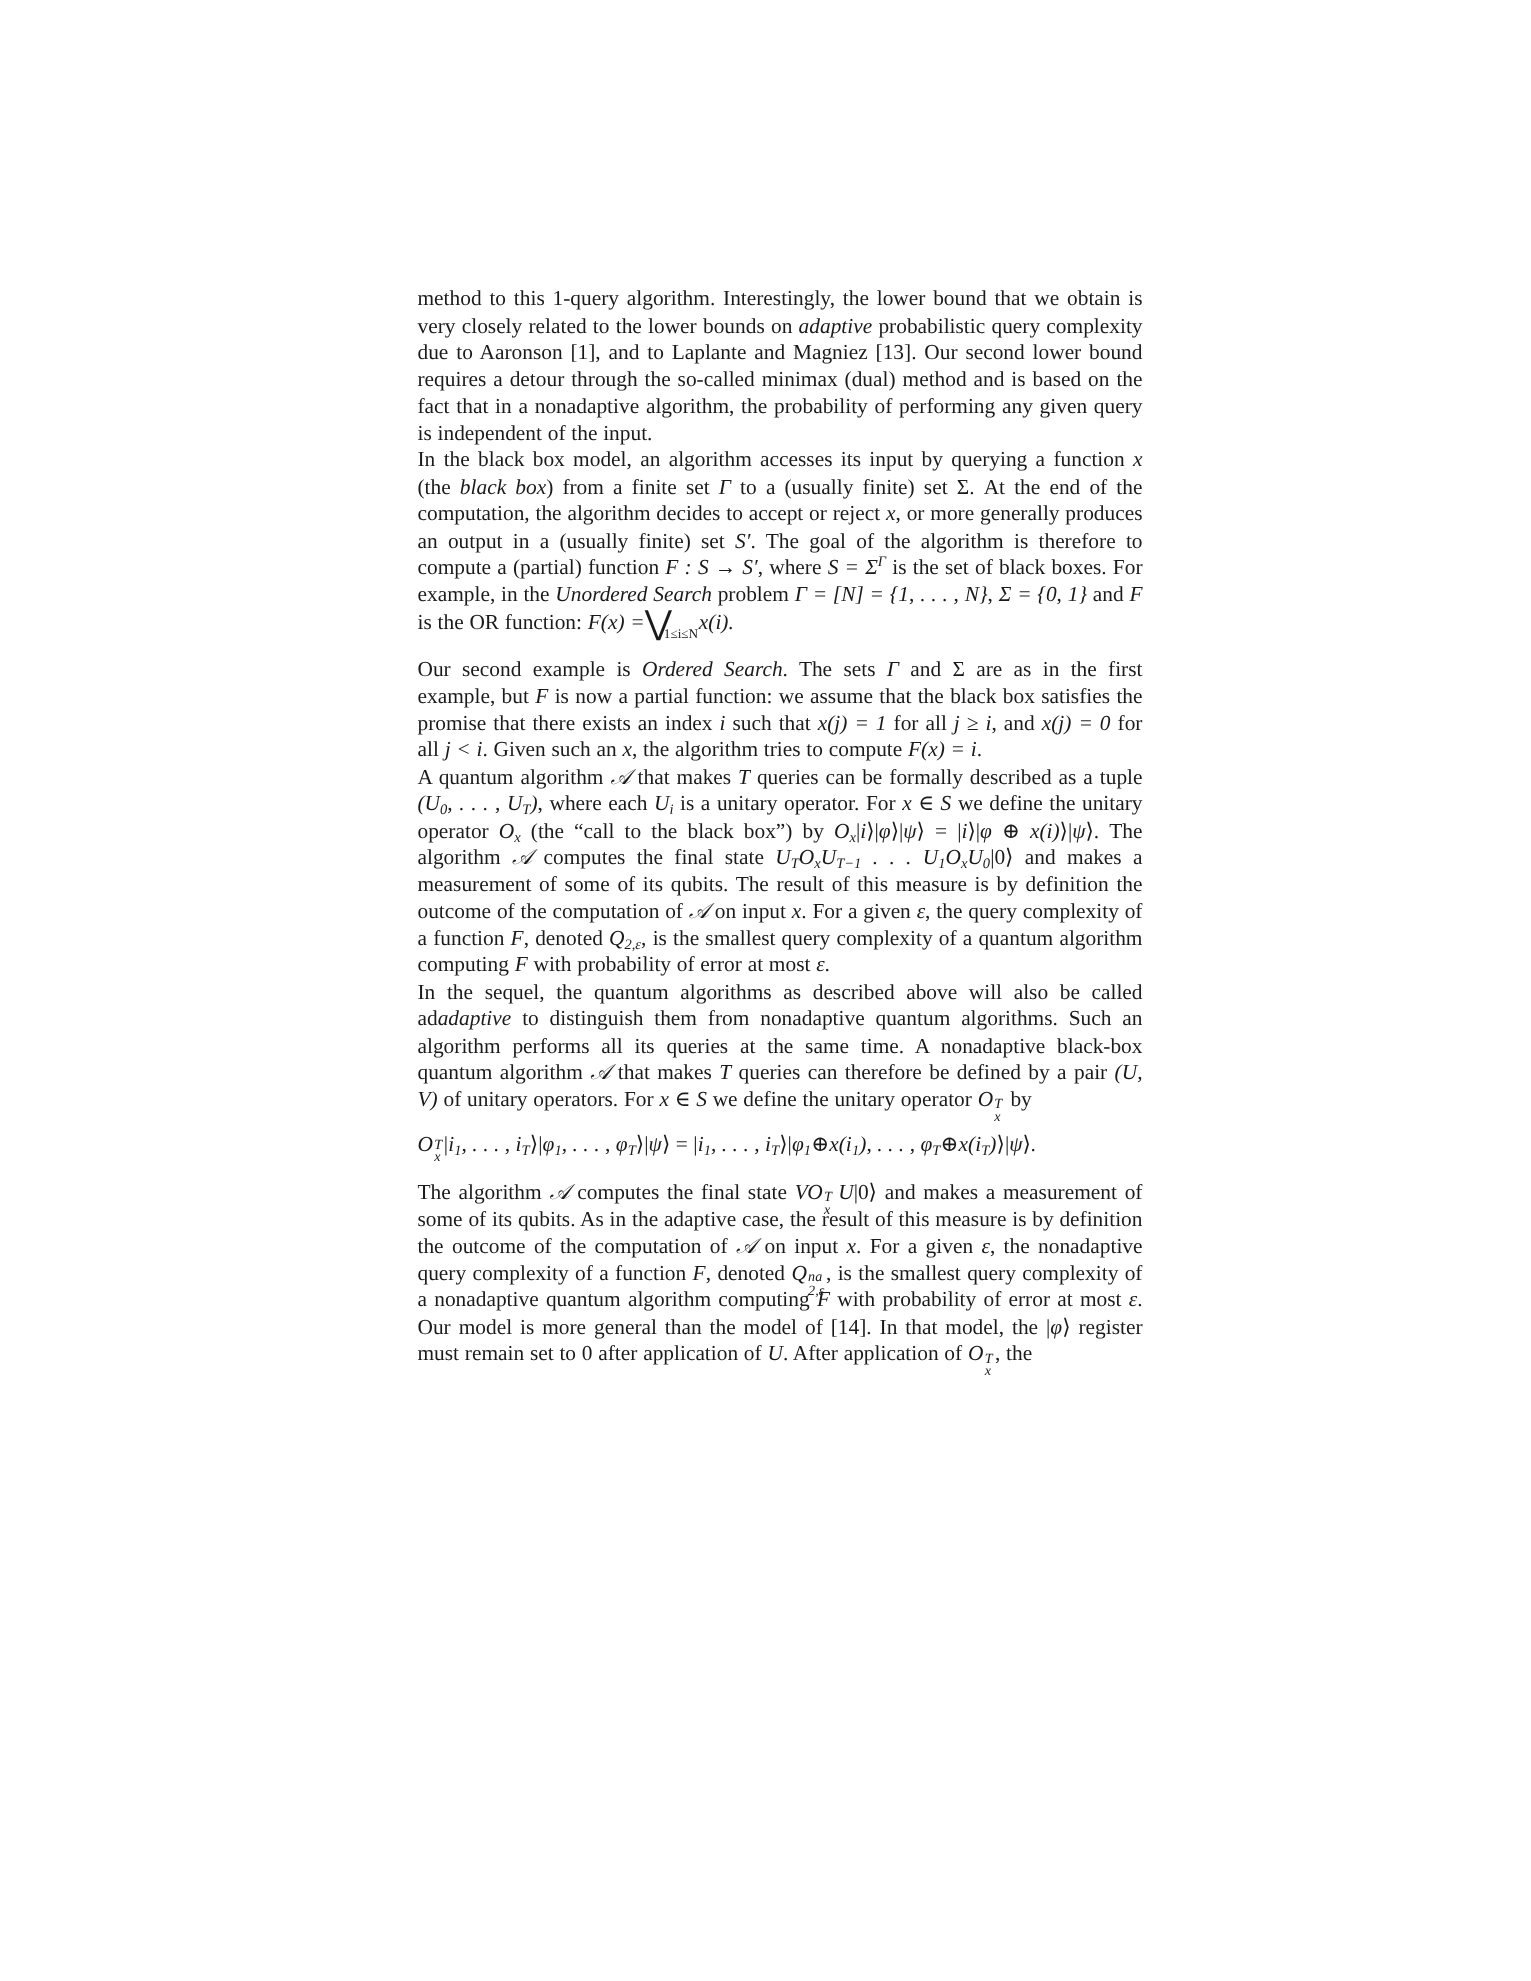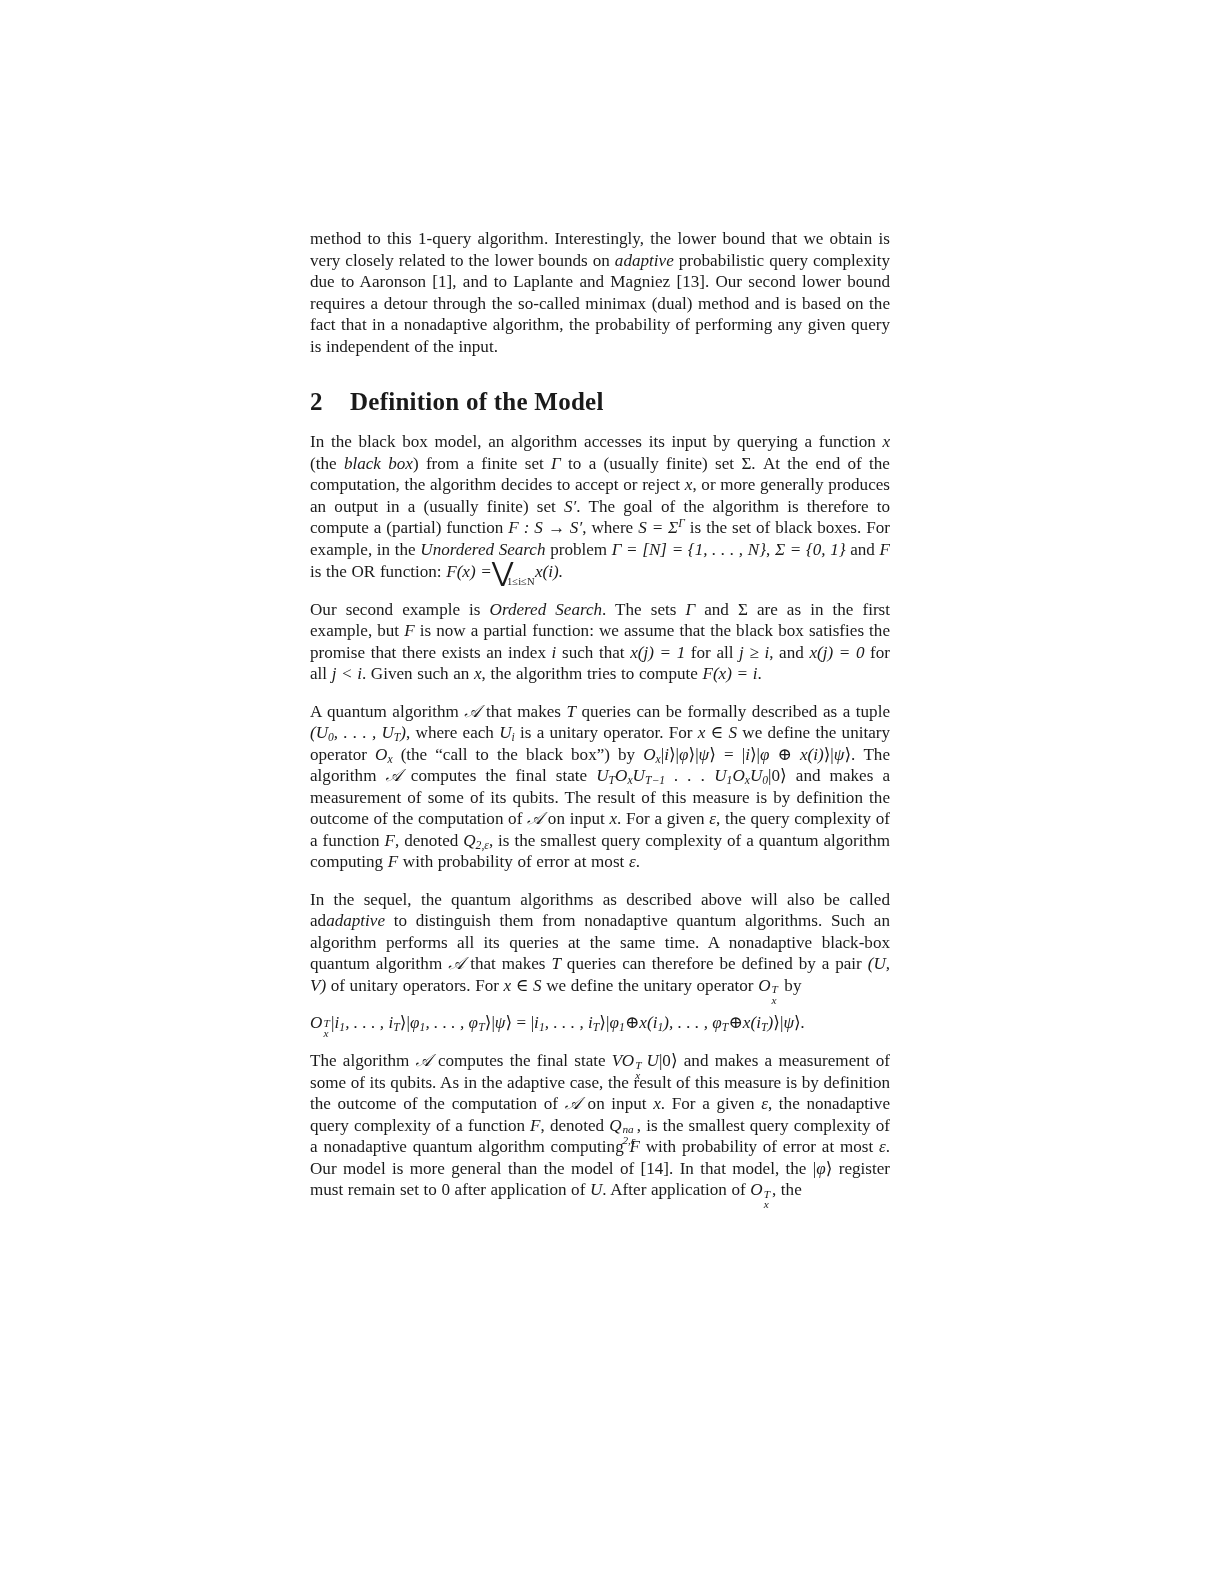--- a/index.html
+++ b/index.html
@@ -14,35 +14,35 @@
   }
   .page {
     position: relative;
     width: 1225px;
     height: 1585px;
     background: #ffffff;
     overflow: hidden;
   }
   .textblock {
     position: absolute;
-    left: 310px;
+    left: 334px;
     top: 228px;
     width: 580px;
   }
   p.para {
     margin: 0;
     text-align: justify;
     text-align-last: left;
     font-size: 17.1px;
     line-height: 21.5px;
     hyphens: manual;
     word-spacing: 0.02em;
   }
   p.para + p.para {
-    margin-top: 16px;
+    margin-top: 0;
   }
   .sec-head {
     margin: 0;
     font-size: 25px;
     font-weight: bold;
     line-height: 30px;
     padding-top: 30px;
     padding-bottom: 14px;
     letter-spacing: 0.01em;
   }
@@ -130,21 +130,20 @@
   .op { font-style: normal; }
 </style>
 </head>
 <body>
 
 <div class="page">
   <div class="textblock">
 
     <p class="para"><span>method to this 1-query algorithm. Interestingly, the lower bound that we obtain is very closely related to the lower bounds on </span><span class="it">adaptive</span><span> probabilistic query complexity due to Aaronson [1], and to Laplante and Magniez [13]. Our second lower bound requires a detour through the so-called minimax (dual) method and is based on the fact that in a nonadaptive algorithm, the probability of performing any given query is independent of the input.</span></p>
 
-    <h2 class="sec-head"><span class="num">2</span><span>Definition of the Model</span></h2>
 
     <p class="para orline"><span>In the black box model, an algorithm accesses its input by querying a function </span><span class="mi">x</span><span> (the </span><span class="it">black box</span><span>) from a finite set </span><span class="mi">Γ</span><span> to a (usually finite) set </span><span class="mup">Σ</span><span>. At the end of the computation, the algorithm decides to accept or reject </span><span class="mi">x</span><span>, or more generally produces an output in a (usually finite) set </span><span class="mi">S′</span><span>. The goal of the algorithm is therefore to compute a (partial) function </span><span class="mi">F : S → S′</span><span>, where </span><span class="mi">S = Σ</span><sup>Γ</sup><span> is the set of black boxes. For example, in the </span><span class="it">Unordered Search</span><span> problem </span><span class="mi">Γ = [N] = {1, . . . , N}</span><span>, </span><span class="mi">Σ = {0, 1}</span><span> and </span><span class="mi">F</span><span> is the OR function: </span><span class="mi">F(x) =</span><span class="bigor"><span class="glyph">⋁</span><span class="lim">1≤i≤N</span></span>&nbsp;&nbsp;<span class="mi">x(i).</span></p>
 
     <p class="para" style="margin-top:12px"><span>Our second example is </span><span class="it">Ordered Search</span><span>. The sets </span><span class="mi">Γ</span><span> and </span><span class="mup">Σ</span><span> are as in the first example, but </span><span class="mi">F</span><span> is now a partial function: we assume that the black box satisfies the promise that there exists an index </span><span class="mi">i</span><span> such that </span><span class="mi">x(j) = 1</span><span> for all </span><span class="mi">j ≥ i</span><span>, and </span><span class="mi">x(j) = 0</span><span> for all </span><span class="mi">j &lt; i</span><span>. Given such an </span><span class="mi">x</span><span>, the algorithm tries to compute </span><span class="mi">F(x) = i</span><span>.</span></p>
 
     <p class="para"><span>A quantum algorithm </span><span class="cal">𝒜</span><span> that makes </span><span class="mi">T</span><span> queries can be formally described as a tuple </span><span class="mi">(U<sub>0</sub>, . . . , U<sub>T</sub>)</span><span>, where each </span><span class="mi">U<sub>i</sub></span><span> is a unitary operator. For </span><span class="mi">x ∈ S</span><span> we define the unitary operator </span><span class="mi">O<sub>x</sub></span><span> (the “call to the black box”) by </span><span class="mi">O<sub>x</sub><span class="ket">|</span><span class="mi">i</span><span class="ket">⟩|</span>φ<span class="ket">⟩|</span>ψ<span class="ket">⟩</span> <span class="op">=</span> <span class="ket">|</span>i<span class="ket">⟩|</span>φ <span class="op">⊕</span> x(i)<span class="ket">⟩|</span>ψ<span class="ket">⟩</span></span><span>. The algorithm </span><span class="cal">𝒜</span><span> computes the final state </span><span class="mi">U<sub>T</sub>O<sub>x</sub>U<sub>T−1</sub> . . . U<sub>1</sub>O<sub>x</sub>U<sub>0</sub><span class="ket">|0⟩</span></span><span> and makes a measurement of some of its qubits. The result of this measure is by definition the outcome of the computation of </span><span class="cal">𝒜</span><span> on input </span><span class="mi">x</span><span>. For a given </span><span class="mi">ε</span><span>, the query complexity of a function </span><span class="mi">F</span><span>, denoted </span><span class="mi">Q</span><sub>2,ε</sub><span>, is the smallest query complexity of a quantum algorithm computing </span><span class="mi">F</span><span> with probability of error at most </span><span class="mi">ε</span><span>.</span></p>
 
     <p class="para"><span>In the sequel, the quantum algorithms as described above will also be called ad</span><span class="it">adaptive</span><span> to distinguish them from nonadaptive quantum algorithms. Such an algorithm performs all its queries at the same time. A nonadaptive black-box quantum algorithm </span><span class="cal">𝒜</span><span> that makes </span><span class="mi">T</span><span> queries can therefore be defined by a pair </span><span class="mi">(U, V)</span><span> of unitary operators. For </span><span class="mi">x ∈ S</span><span> we define the unitary operator </span><span class="mi">O<span class="subsup"><span class="s-up">T</span><span class="s-dn">x</span></span>&nbsp;&nbsp;</span><span> by</span></p>
 
     <div class="display-eq"><span class="mi">O</span><span class="subsup"><span class="s-up">T</span><span class="s-dn">x</span></span>&nbsp;&nbsp;<span class="mi"><span class="ket">|</span>i<sub>1</sub>, . . . , i<sub>T</sub><span class="ket">⟩|</span>φ<sub>1</sub>, . . . , φ<sub>T</sub><span class="ket">⟩|</span>ψ<span class="ket">⟩</span></span> <span class="op">=</span> <span class="mi"><span class="ket">|</span>i<sub>1</sub>, . . . , i<sub>T</sub><span class="ket">⟩|</span>φ<sub>1</sub><span class="op">⊕</span>x(i<sub>1</sub>), . . . , φ<sub>T</sub><span class="op">⊕</span>x(i<sub>T</sub>)<span class="ket">⟩|</span>ψ<span class="ket">⟩</span>.</span></div>

